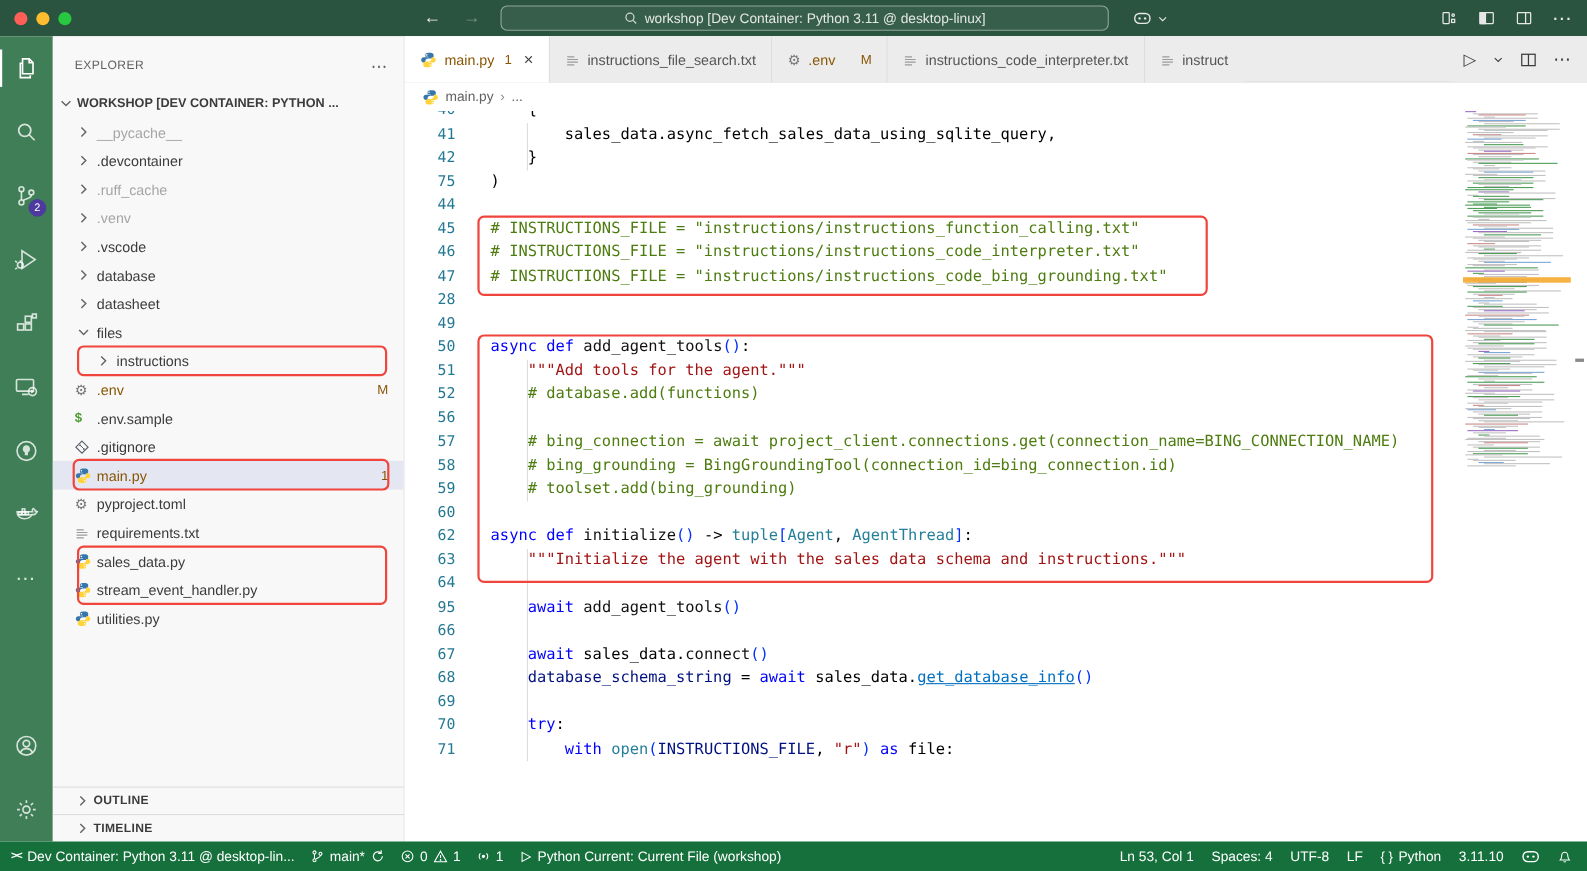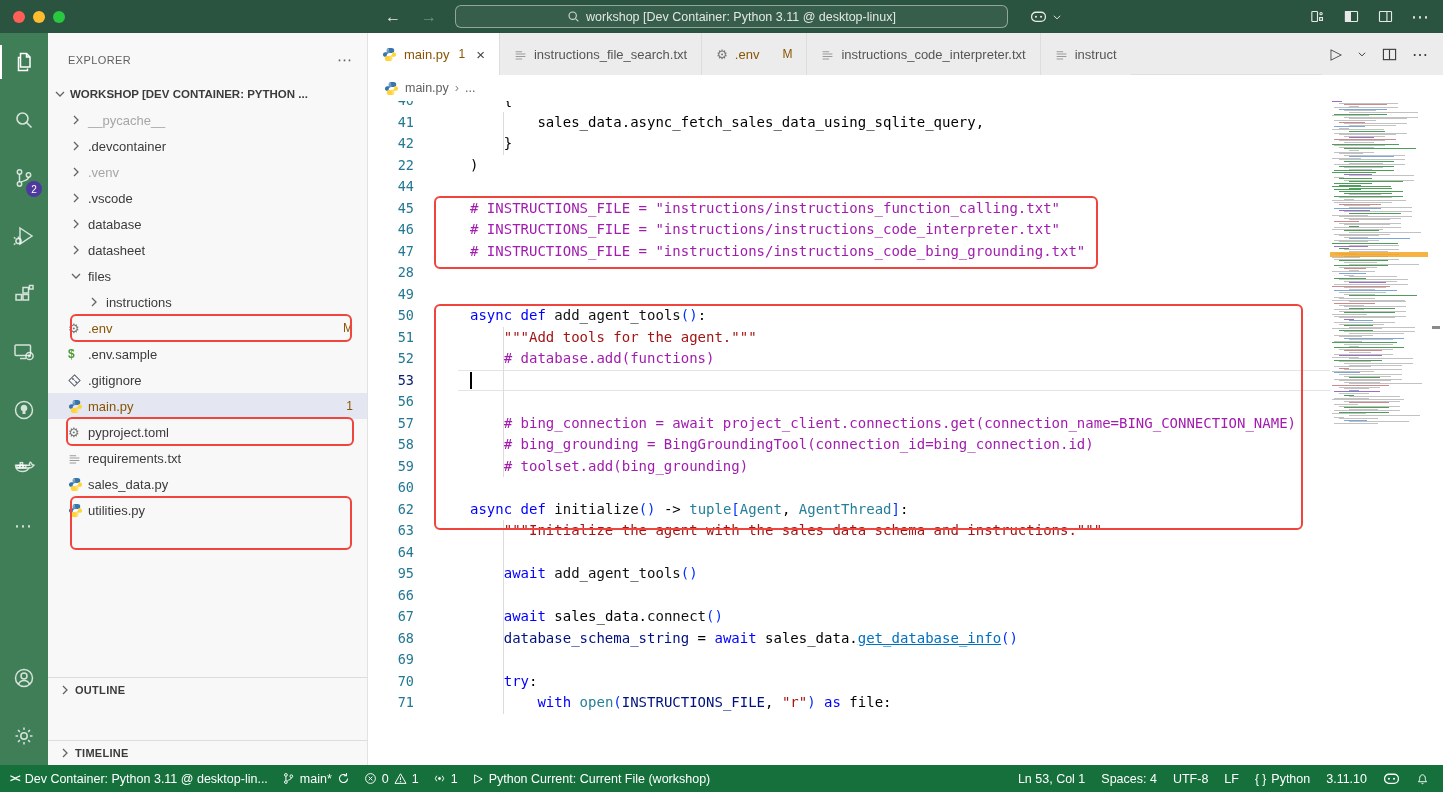--- a/index.html
+++ b/index.html
@@ -38,21 +38,21 @@
   .ex-row { height:26px; display:flex; align-items:center; padding-left:20px; cursor:pointer; }
   .ex-row.ind2 { padding-left:38px; }
   .ex-chev, .ex-icon { width:20px; display:flex; align-items:center; justify-content:flex-start; flex:0 0 auto; }
   .ex-chev:empty, .ex-icon:empty { display:none; }
   .ex-row .ex-icon { width:20px; }
   .ex-label { font-size:13px; color:#3b3b3b; white-space:nowrap; }
   .ex-row.dim .ex-label { color:#a6a6a6; }
   .ex-row.gold .ex-label { color:#895503; }
   .ex-row.selected { background:#e4e6f1; }
   .ex-badge { margin-left:auto; margin-right:14px; color:#895503; font-size:12px; }
-  .ex-panel { height:25px; border-top:1px solid #ddd; display:flex; align-items:center; padding-left:9px; font-weight:bold; font-size:11px; color:#3b3b3b; letter-spacing:.3px;margin-top:38px; }
+  .ex-panel { height:25px; border-top:1px solid #ddd; display:flex; align-items:center; padding-left:19px; font-weight:bold; font-size:11px; color:#3b3b3b; letter-spacing:.3px; }
   .ex-panel .ex-chev{width:18px}
   .uni-gear { color:#767676; font-size:13px; }
   .uni-dollar { color:#4e9a32; font-weight:bold; font-size:12px; }
 
   
   #main { position:absolute; left:368px; top:33px; width:1075px; height:732px; background:#fff; }
   #tabbar { position:relative; height:42px; background:#ececec; display:flex; border-bottom:1px solid #e0e0e0; }
   .tab { height:42px; display:flex; align-items:center; gap:7px; padding:0 14px; background:#ececec; border-right:1px solid #ddd; color:#555; font-size:13px; white-space:nowrap; cursor:pointer; }
   .tab.active { background:#fff; color:#3b3b3b; }
   .tab.gold .tab-label { color:#895503; }
@@ -64,29 +64,29 @@
   #editor-actions { position:absolute; right:0; top:0; height:42px; background:#ececec; display:flex; align-items:center; gap:15px; padding:0 14px 0 8px; color:#3b3b3b; }
   .ea-run { font-size:15px; }
   .ea-chev { font-size:10px; color:#3b3b3b; }
   .ea-dots { font-size:16px; letter-spacing:1px; }
 
   #breadcrumb { height:26px; display:flex; align-items:center; gap:6px; padding-left:16px; color:#616161; font-size:12.5px; background:#fff; }
   .bc-sep { color:#8a8a8a; }
 
   #code-clip { position:absolute; left:0; top:68px; width:962px; height:664px; overflow:hidden; background:#fff; }
   .code-lines { position:relative; top:-11px; font-family:"DejaVu Sans Mono",monospace; font-size:14px; }
-  .code-line { display:flex; height:21.5px; line-height:21.5px;gap:24px; }
+  .code-line { display:flex; height:21.5px; line-height:21.5px; }
   .ln { width:46px; text-align:right; color:#237893; font-size:13.5px; flex:0 0 auto; }
   .line-body { flex:1; margin-left:20px; padding-left:12px; position:relative; }
   .lc { white-space:pre; }
   .code-line.current .line-body { box-shadow: inset 0 1px 0 #e4e4e4, inset 0 -1px 0 #e4e4e4; }
   .code-line.current .ln { color:#0b216f; }
   .code-line.current .line-body::before { content:''; position:absolute; left:12px; top:2px; bottom:2px; width:1.7px; background:#000; }
   .code-line.g1 .line-body::after { content:''; position:absolute; left:45px; top:0; bottom:0; width:1px; background:#dcdcdc; }
-  .tk-kw{color:#0000ff} .tk-com{color:#a21caf} .tk-str{color:#a31515} .tk-pl{color:#000}
+  .tk-kw{color:#0000ff} .tk-com{color:#4d7c0f} .tk-str{color:#a31515} .tk-pl{color:#000}
   .tk-fn{color:#111} .tk-ty{color:#267f99} .tk-var{color:#001080} .tk-br{color:#0431fa}
   .tk-link{color:#0070c1; text-decoration:underline}
 
   
   #minimap { position:absolute; left:962px; top:68px; width:98px; height:420px; cursor:pointer; }
   .mm-line { height:1.58px; }
   .mm-line > i { display:block; height:1px; background:currentColor; }
   .mm-highlight { position:absolute; left:0; right:0; top:151px; height:5px; background:#f5a623; opacity:.85; }
   #ruler { position:absolute; left:1060px; top:68px; width:15px; height:664px; }
   .ruler-mark { position:absolute; left:4px; top:225px; width:8px; height:3px; background:#8a8a8a; }
@@ -296,20 +296,30 @@
         <span class="ex-label">.devcontainer</span>
 
       </div>
       <div class="ex-row dim">
         <span class="ex-chev">
           <svg width="16" height="16" viewBox="0 0 16 16">
             <path d="M6 4l4 4-4 4" stroke="#646464" stroke-width="1.3" fill="none"></path>
           </svg>
         </span>
 
+        <span class="ex-label">.ruff_cache</span>
+
+      </div>
+      <div class="ex-row dim">
+        <span class="ex-chev">
+          <svg width="16" height="16" viewBox="0 0 16 16">
+            <path d="M6 4l4 4-4 4" stroke="#646464" stroke-width="1.3" fill="none"></path>
+          </svg>
+        </span>
+
         <span class="ex-label">.venv</span>
 
       </div>
       <div class="ex-row">
         <span class="ex-chev">
           <svg width="16" height="16" viewBox="0 0 16 16">
             <path d="M6 4l4 4-4 4" stroke="#646464" stroke-width="1.3" fill="none"></path>
           </svg>
         </span>
 
@@ -420,20 +430,33 @@
 
         <span class="ex-icon">
           <svg width="15" height="15" viewBox="0 0 16 16">
             <path d="M7.9 1C6.1 1 5 1.8 5 3.2V5h3v.5H3.4C2 5.5 1 6.6 1 8s1 2.5 2.4 2.5H5V9c0-1.4 1.2-2.5 2.6-2.5h3.2c1.2 0 2.2-1 2.2-2.2V3.2C13 1.9 11.8 1 10.4 1z" fill="#3776ab"></path>
             <path d="M8.1 15c1.8 0 2.9-.8 2.9-2.2V11h-3v-.5h4.6c1.4 0 2.4-1.1 2.4-2.5s-1-2.5-2.4-2.5H11V7c0 1.4-1.2 2.5-2.6 2.5H5.2C4 9.5 3 10.5 3 11.7v1.1C3 14.1 4.2 15 5.6 15z" fill="#ffd43b"></path>
             <circle cx="6.4" cy="3.1" r=".75" fill="#fff"></circle>
             <circle cx="9.6" cy="12.9" r=".75" fill="#fff"></circle>
           </svg>
         </span>
         <span class="ex-label">sales_data.py</span>
+
+      </div>
+      <div class="ex-row">
+
+        <span class="ex-icon">
+          <svg width="15" height="15" viewBox="0 0 16 16">
+            <path d="M7.9 1C6.1 1 5 1.8 5 3.2V5h3v.5H3.4C2 5.5 1 6.6 1 8s1 2.5 2.4 2.5H5V9c0-1.4 1.2-2.5 2.6-2.5h3.2c1.2 0 2.2-1 2.2-2.2V3.2C13 1.9 11.8 1 10.4 1z" fill="#3776ab"></path>
+            <path d="M8.1 15c1.8 0 2.9-.8 2.9-2.2V11h-3v-.5h4.6c1.4 0 2.4-1.1 2.4-2.5s-1-2.5-2.4-2.5H11V7c0 1.4-1.2 2.5-2.6 2.5H5.2C4 9.5 3 10.5 3 11.7v1.1C3 14.1 4.2 15 5.6 15z" fill="#ffd43b"></path>
+            <circle cx="6.4" cy="3.1" r=".75" fill="#fff"></circle>
+            <circle cx="9.6" cy="12.9" r=".75" fill="#fff"></circle>
+          </svg>
+        </span>
+        <span class="ex-label">stream_event_handler.py</span>
 
       </div>
       <div class="ex-row">
 
         <span class="ex-icon">
           <svg width="15" height="15" viewBox="0 0 16 16">
             <path d="M7.9 1C6.1 1 5 1.8 5 3.2V5h3v.5H3.4C2 5.5 1 6.6 1 8s1 2.5 2.4 2.5H5V9c0-1.4 1.2-2.5 2.6-2.5h3.2c1.2 0 2.2-1 2.2-2.2V3.2C13 1.9 11.8 1 10.4 1z" fill="#3776ab"></path>
             <path d="M8.1 15c1.8 0 2.9-.8 2.9-2.2V11h-3v-.5h4.6c1.4 0 2.4-1.1 2.4-2.5s-1-2.5-2.4-2.5H11V7c0 1.4-1.2 2.5-2.6 2.5H5.2C4 9.5 3 10.5 3 11.7v1.1C3 14.1 4.2 15 5.6 15z" fill="#ffd43b"></path>
             <circle cx="6.4" cy="3.1" r=".75" fill="#fff"></circle>
             <circle cx="9.6" cy="12.9" r=".75" fill="#fff"></circle>
@@ -554,21 +577,21 @@
         </div>
         <div class="code-line g1">
           <span class="ln">41</span>
           <span class="line-body"><span class="lc"><span class="tk-pl">        sales_data.async_fetch_sales_data_using_sqlite_query,</span></span></span>
         </div>
         <div class="code-line g1">
           <span class="ln">42</span>
           <span class="line-body"><span class="lc"><span class="tk-pl">    }</span></span></span>
         </div>
         <div class="code-line">
-          <span class="ln">22</span>
+          <span class="ln">75</span>
           <span class="line-body"><span class="lc"><span class="tk-pl">)</span></span></span>
         </div>
         <div class="code-line">
           <span class="ln">44</span>
           <span class="line-body"><span class="lc"></span></span>
         </div>
         <div class="code-line">
           <span class="ln">45</span>
           <span class="line-body"><span class="lc"><span class="tk-com"># INSTRUCTIONS_FILE = "instructions/instructions_function_calling.txt"</span></span></span>
         </div>
@@ -592,24 +615,20 @@
           <span class="ln">50</span>
           <span class="line-body"><span class="lc"><span class="tk-kw">async</span><span class="tk-pl"> </span><span class="tk-kw">def</span><span class="tk-pl"> </span><span class="tk-fn">add_agent_tools</span><span class="tk-br">()</span><span class="tk-pl">:</span></span></span>
         </div>
         <div class="code-line g1">
           <span class="ln">51</span>
           <span class="line-body"><span class="lc"><span class="tk-str">    """Add tools for the agent."""</span></span></span>
         </div>
         <div class="code-line g1">
           <span class="ln">52</span>
           <span class="line-body"><span class="lc"><span class="tk-com">    # database.add(functions)</span></span></span>
-        </div>
-        <div class="code-line current g1">
-          <span class="ln">53</span>
-          <span class="line-body"><span class="lc"></span></span>
         </div>
         <div class="code-line g1">
           <span class="ln">56</span>
           <span class="line-body"><span class="lc"></span></span>
         </div>
         <div class="code-line g1">
           <span class="ln">57</span>
           <span class="line-body"><span class="lc"><span class="tk-com">    # bing_connection = await project_client.connections.get(connection_name=BING_CONNECTION_NAME)</span></span></span>
         </div>
         <div class="code-line g1">

